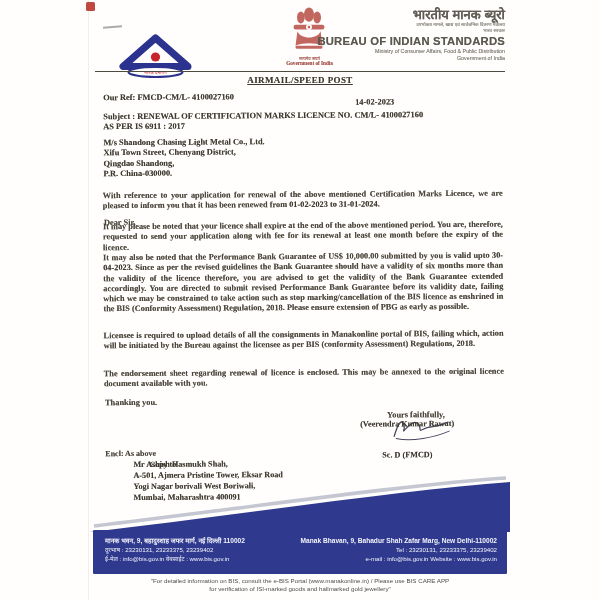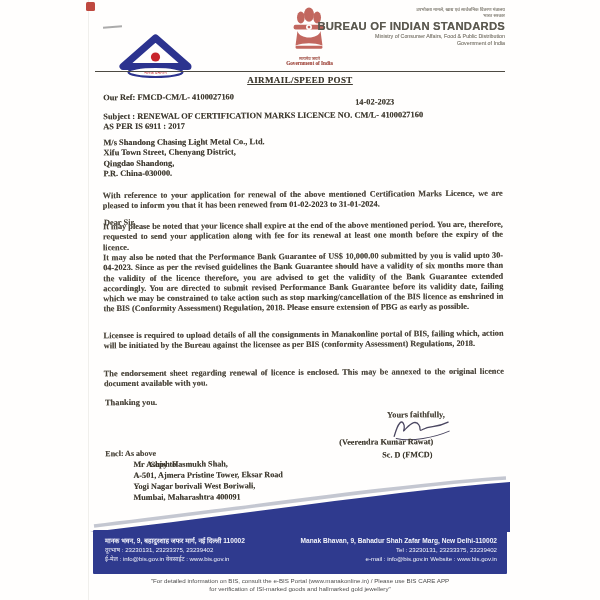--- a/index.html
+++ b/index.html
@@ -32,21 +32,21 @@
   .ref{left:104px;top:92px;font-size:8.4px;}
   .date{left:356px;top:98px;font-size:8.4px;}
   .subject{left:104px;top:111px;width:404px;font-size:8.4px;line-height:10px;}
   .addr{left:104px;top:137px;font-size:8.4px;line-height:10.4px;}
   .salute{left:104px;top:177px;font-size:8.4px;margin-top:40px;}
   .para{left:103px;width:400px;font-size:8.3px;line-height:10.3px;text-align:justify;font-weight:600;color:#4b463c;}
   .p1{top:190px;} .p2{top:221px;} .p3{top:252px;} .p4{top:330px;} .p5{top:368px;}
   .thanks{left:104px;top:397px;font-size:8.4px;font-weight:700;}
   .valediction{left:386px;top:411px;font-size:8.4px;font-weight:600;}
   .sig-svg{left:390px;top:417px;}
-  .sig-name{left:338px;top:438px;width:136px;text-align:left;font-size:8.2px;font-weight:700;color:#3e3a30;}
+  .sig-name{left:338px;top:420px;width:136px;text-align:center;font-size:8.2px;font-weight:700;color:#3e3a30;}
   .sig-title{left:338px;top:451px;width:136px;text-align:center;font-size:8.2px;font-weight:700;color:#3e3a30;}
   .encl{left:104px;top:448px;font-size:8px;font-weight:600;}
   .copy-label{left:104px;top:459px;font-size:8px;font-weight:700;color:#3e3a30;margin-left:44px;}
   .copy-line{left:132px;font-size:8.2px;font-weight:700;color:#3e3a30;}
   .c0{top:459px;} .c1{top:470px;} .c2{top:481px;} .c3{top:492px;}
 
   
   .swoosh{left:90px;top:476px;}
   .bar{left:93px;top:530px;width:414px;height:44px;background:#2f3a8e;border-radius:1px;
        display:flex;justify-content:space-between;box-sizing:border-box;padding:7px 10px 0 12px;color:#f2f3fa;}
@@ -83,20 +83,21 @@
       <circle cx="22" cy="23" r="3.1" fill="#fff"></circle>
       <circle cx="22" cy="23" r="1.4" fill="#bd5b52"></circle>
       <path d="M10,27 C12,36 32,36 34,27 L36,42 C27,39 17,39 8,42 Z"></path>
       <rect x="8" y="42.5" width="28" height="3" rx="1.2"></rect>
     </svg>
   </div>
   <div class="abs emblem-cap1 txt">सत्यमेव जयते</div>
   <div class="abs emblem-cap2 txt">Government of India</div>
 
   <div class="abs brand-right sans">
+    <div class="brand-hi txt">भारतीय मानक ब्यूरो</div>
     <div class="brand-hi-sub txt">उपभोक्ता मामले, खाद्य एवं सार्वजनिक वितरण मंत्रालय</div>
     <div class="brand-hi-sub txt">भारत सरकार</div>
     <div class="brand-en txt">BUREAU OF INDIAN STANDARDS</div>
     <div class="brand-en-sub txt">Ministry of Consumer Affairs, Food &amp; Public Distribution</div>
     <div class="brand-en-sub txt">Government of India</div>
   </div>
 
   <div class="abs header-rule"></div>
   <div class="abs airmail txt">AIRMAIL/SPEED POST</div>
 

